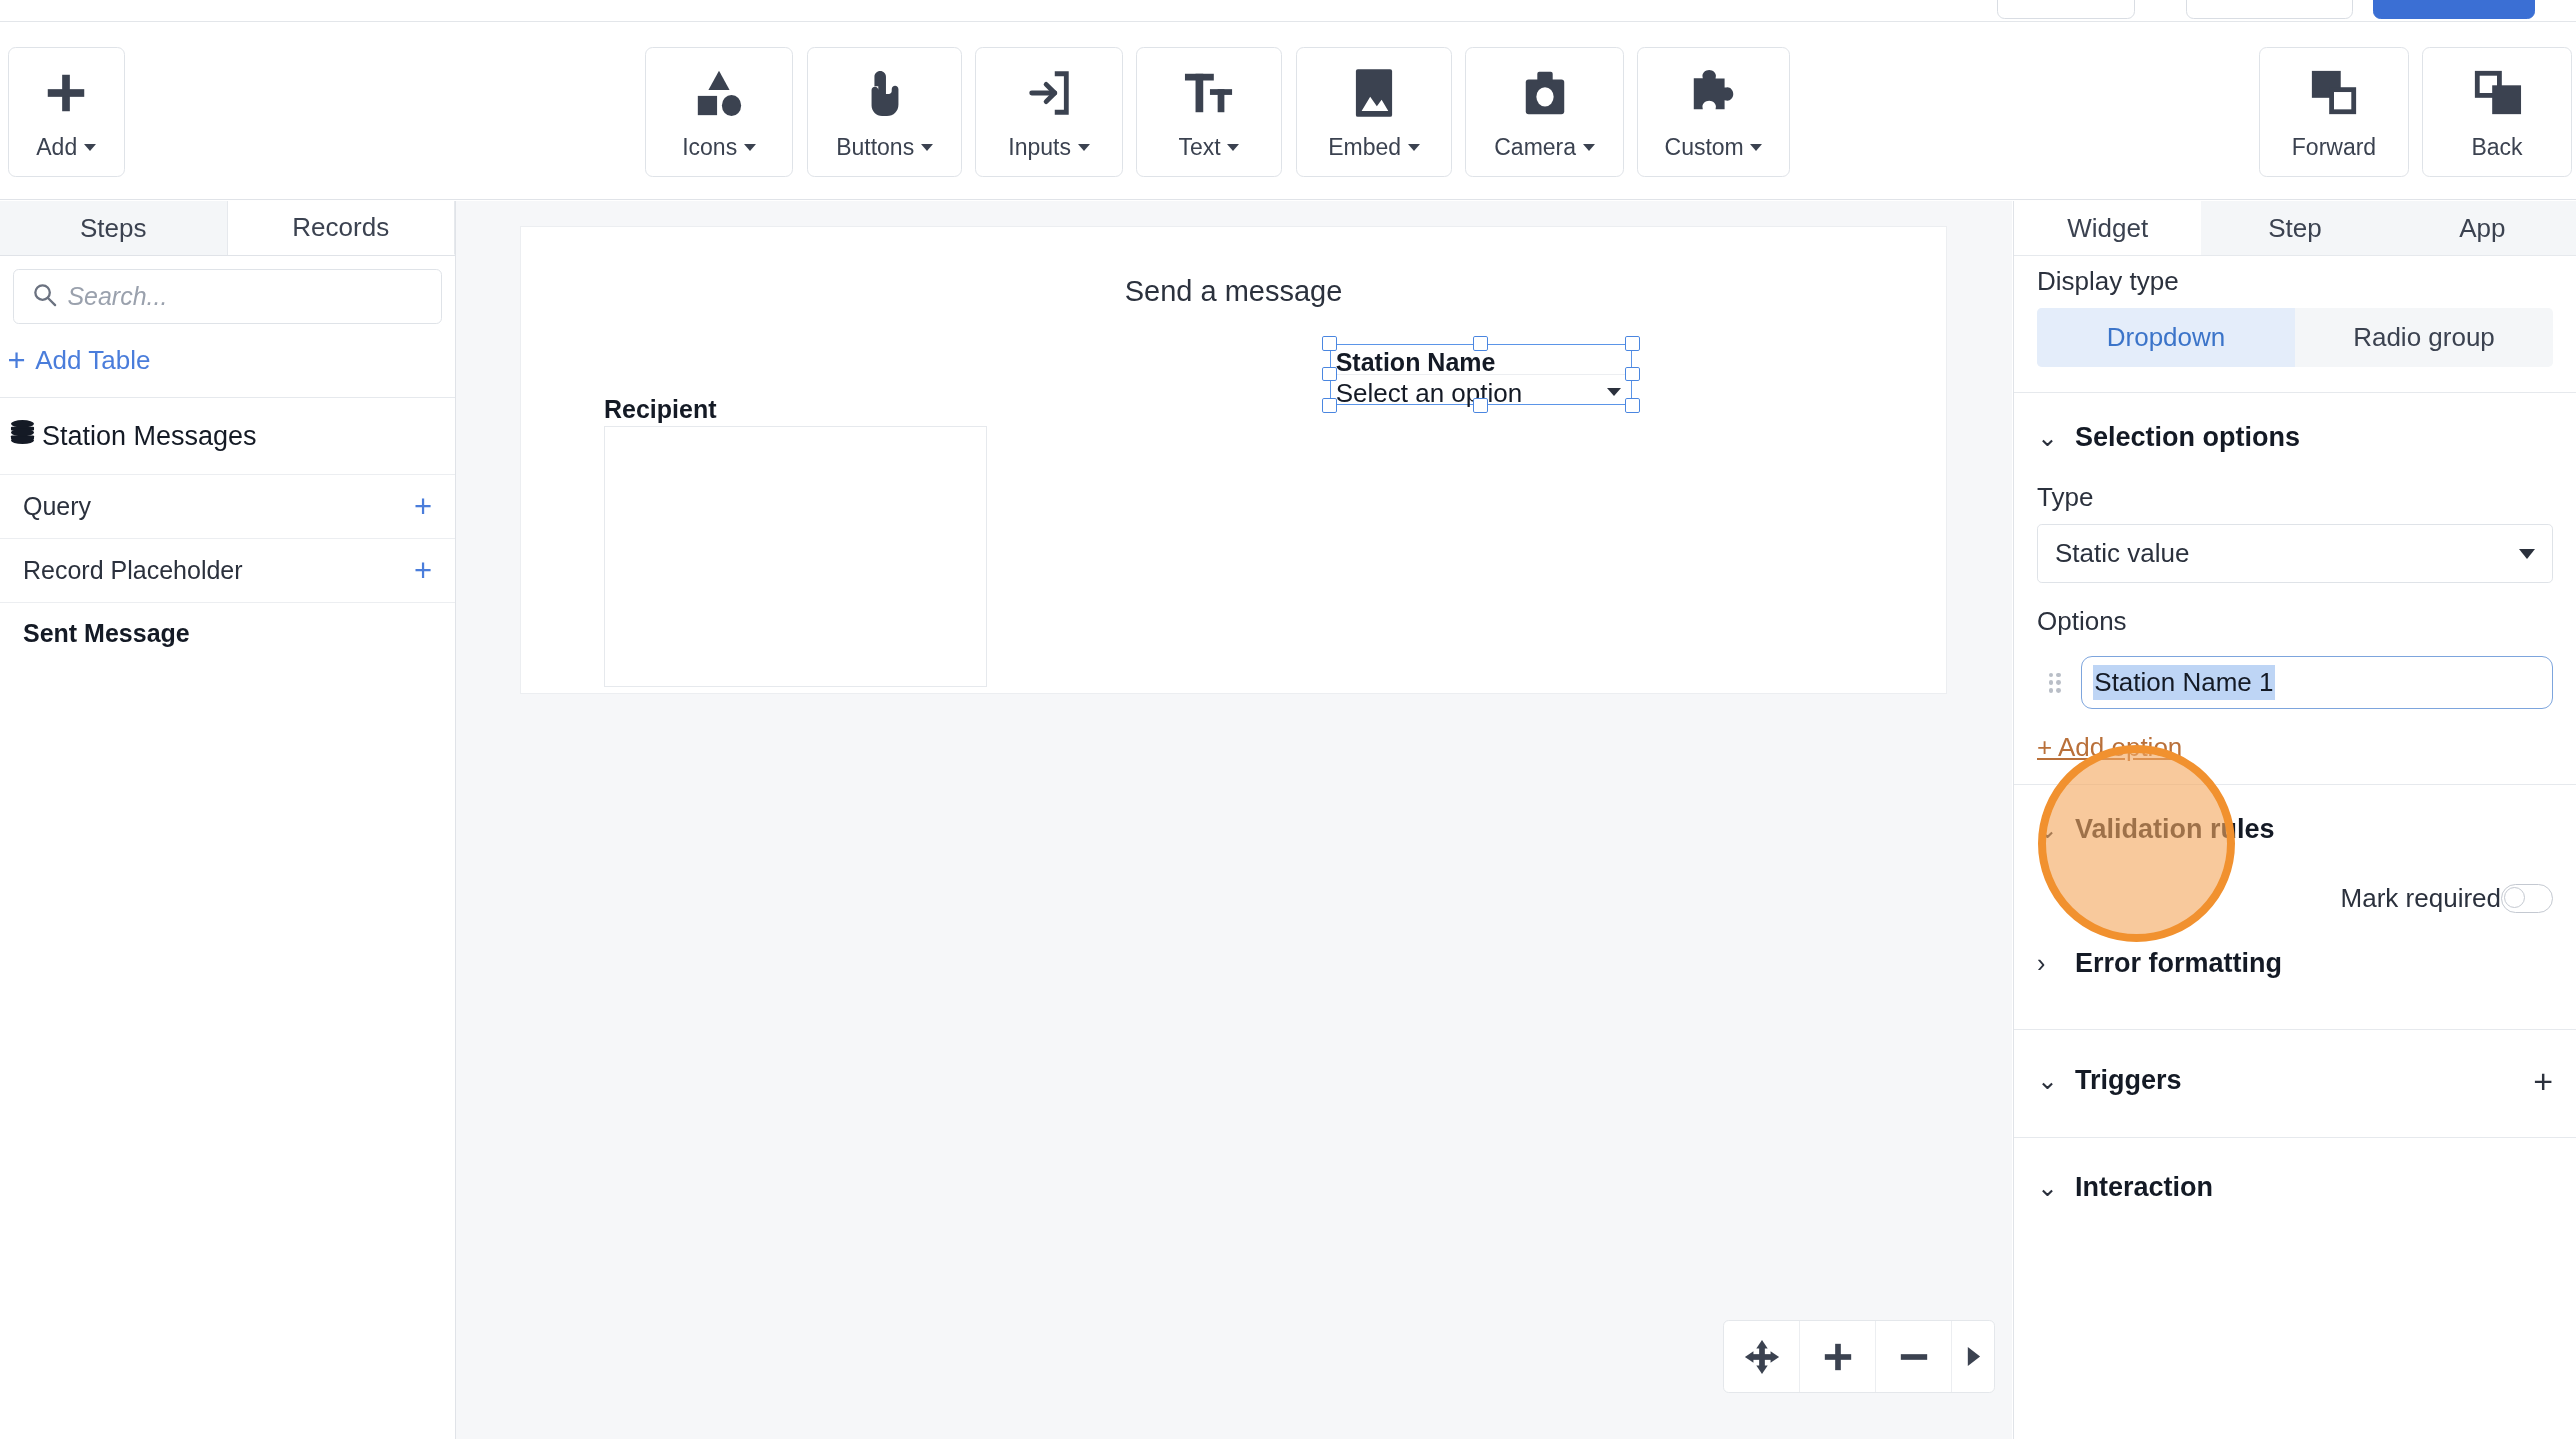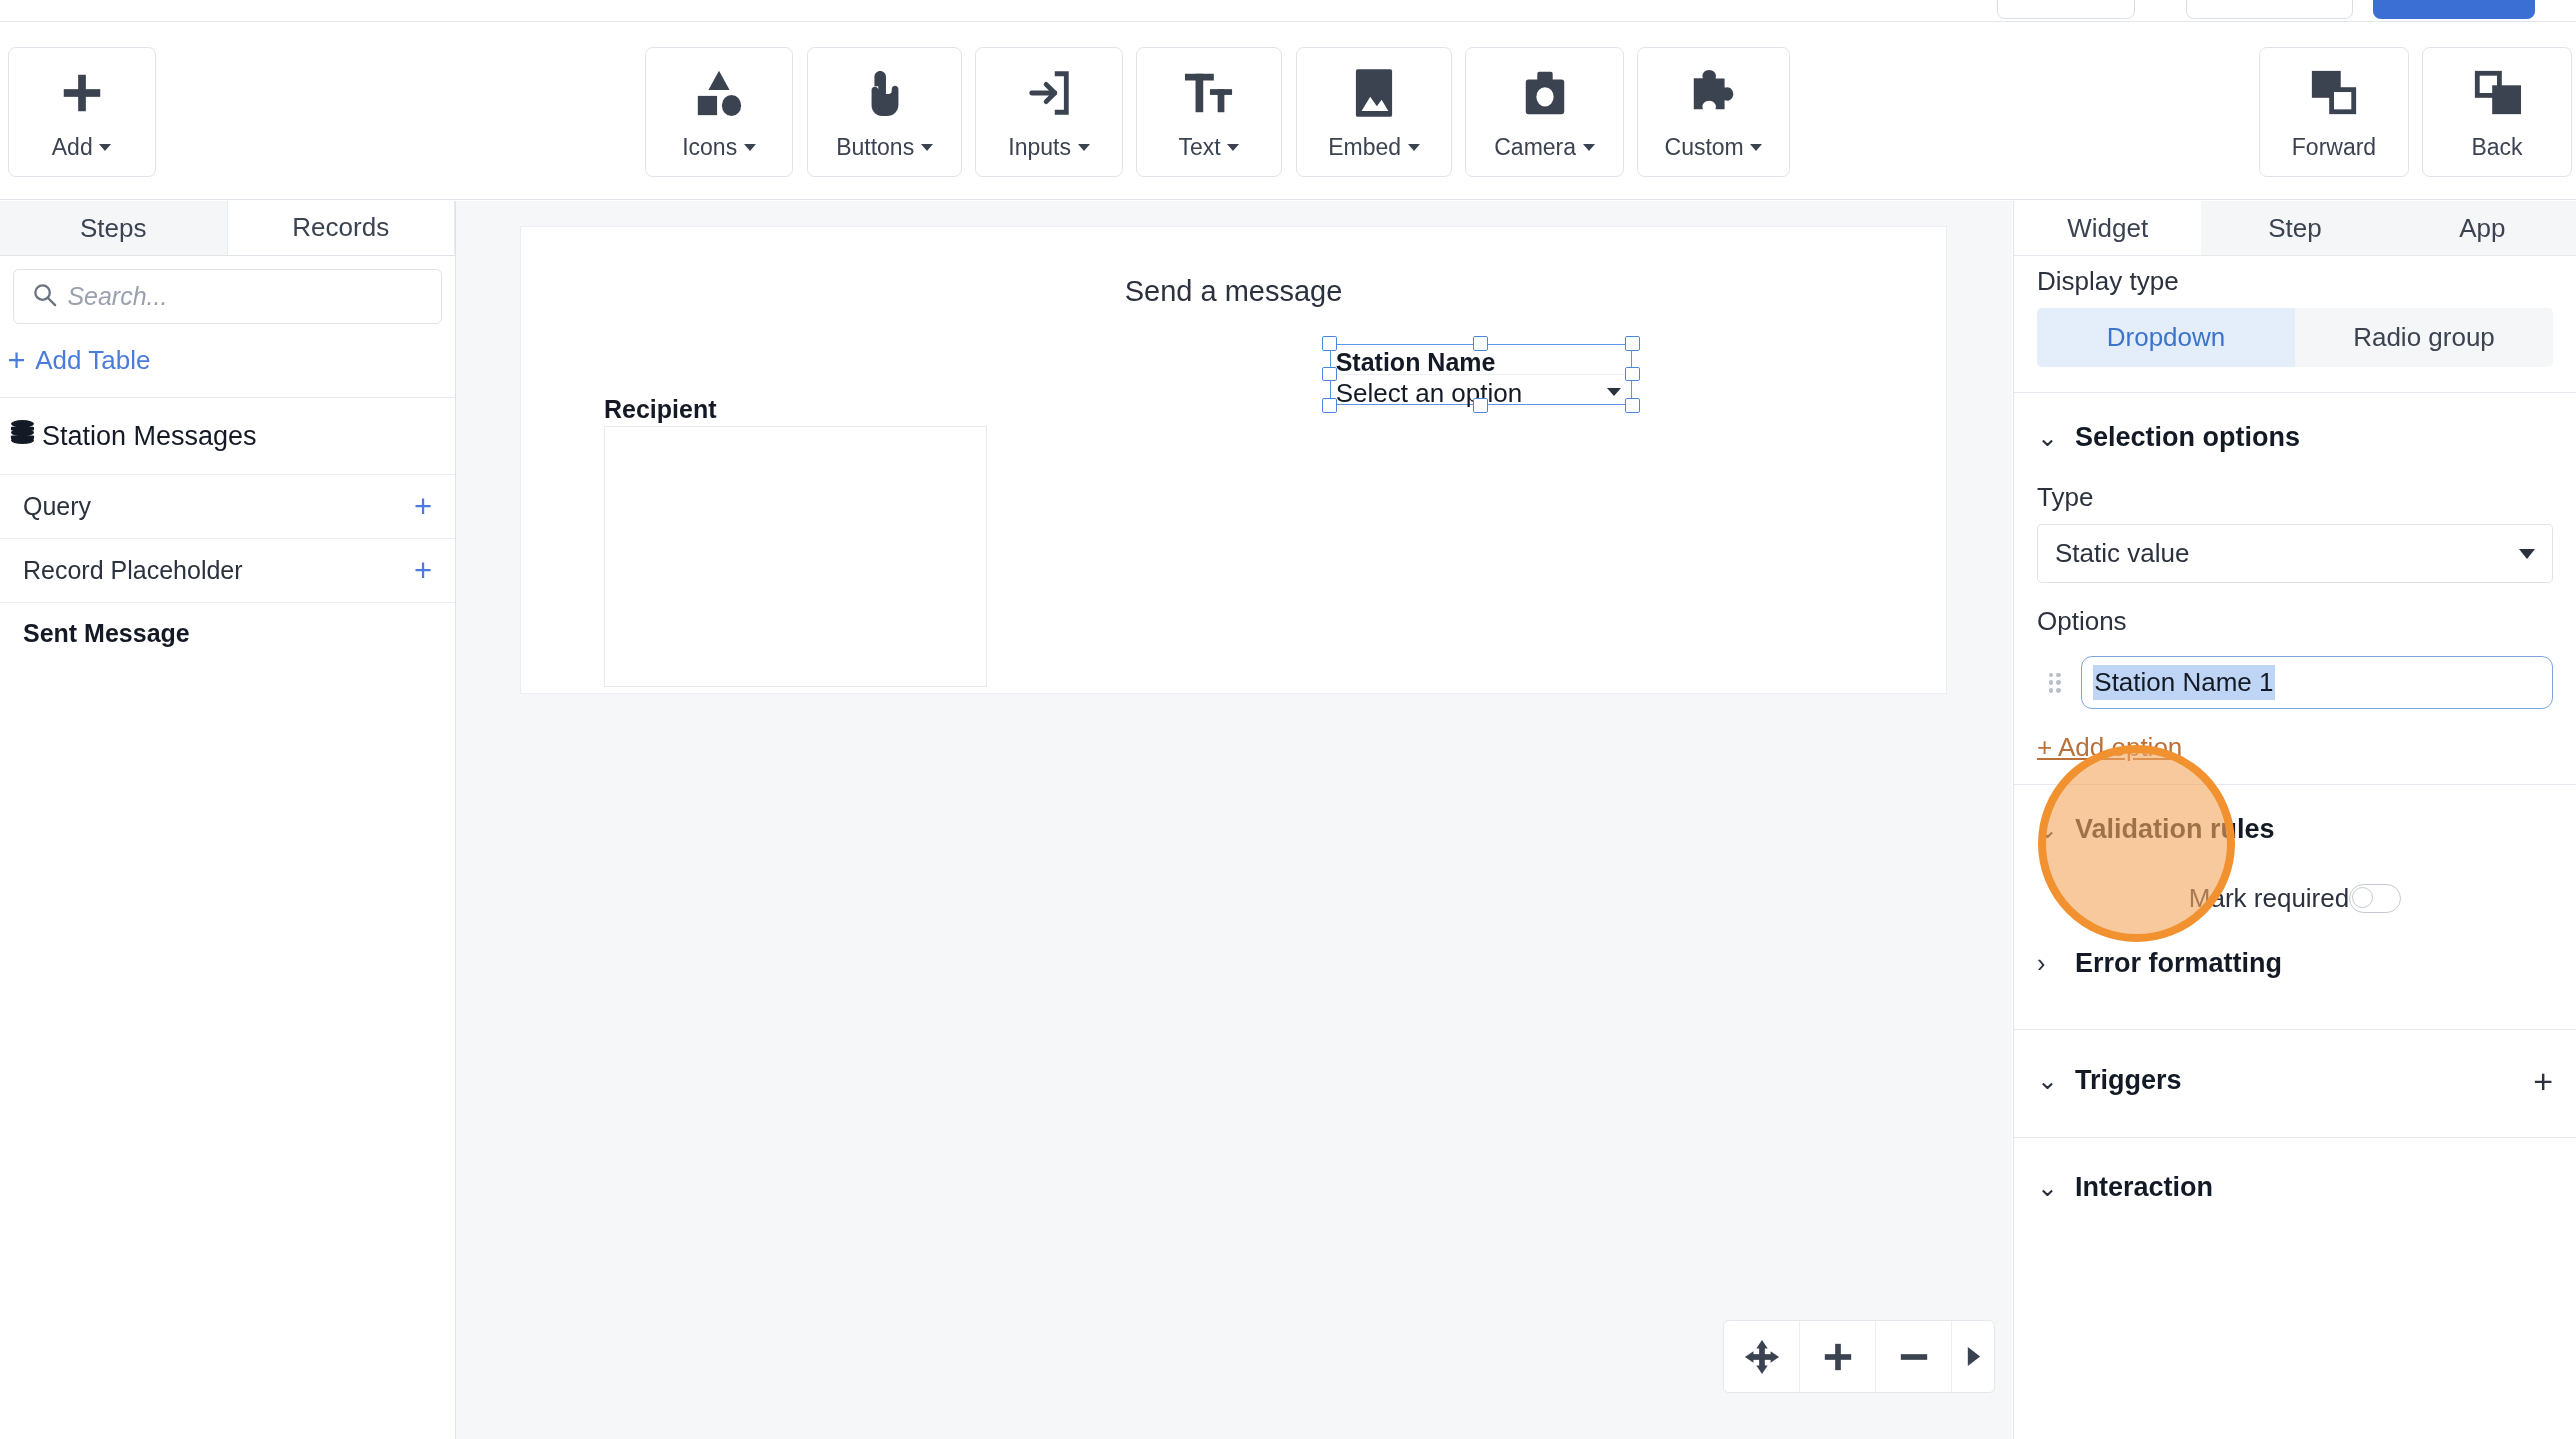--- a/index.html
+++ b/index.html
@@ -34,21 +34,21 @@
     display: flex; flex-direction: column; align-items: center; justify-content: center;
     cursor: pointer; user-select: none;
   }
   .tool-btn .tb-icon { height: 59px; display:flex; align-items:center; justify-content:center; }
   .tool-btn .tb-label {
     font-size: 23px; color: #3b4250; margin-top: 11.5px;
     display: flex; align-items: center; gap: 6.7px;
   }
   .caret { width:0;height:0;border-left:6.7px solid transparent;border-right:6.7px solid transparent;border-top:7.6px solid #3b4250; display:inline-block; }
 
-  .tool-add { left: 7.6px; width: 148px; }
+  .tool-add { left: 7.6px; width: 117px; }
   .tool-icons   { left: 645px;  width: 148px; }
   .tool-buttons { left: 807px;  width: 155px; }
   .tool-inputs  { left: 975px; width: 148px; }
   .tool-text    { left: 1136px; width: 146px; }
   .tool-embed   { left: 1296px; width: 156px; }
   .tool-camera  { left: 1465px; width: 159px; }
   .tool-custom  { left: 1637px; width: 153px; }
   .tool-forward { left: 2259px; width: 150px; }
   .tool-back    { left: 2422px; width: 150px; }
 
@@ -192,21 +192,21 @@
   }
   .opt-input .sel-text {
     font-size: 26px; color:#141a25; background:#bed5f5; padding: 1.9px 1px;
   }
   .add-option {
     margin-top: 23px; margin-left: 0px; font-size: 26px; color:#b9703a;
     text-decoration: underline; cursor:pointer; display:inline-block;
   }
 
   .toggle-row {
-    display:flex;align-items:center;justify-content:center;
+    display:flex;align-items:center;justify-content:flex-end;
     padding: 32px 23px 0 23px;
   }
   .toggle-row .tr-label { font-size: 26px; color:#2b313d; }
   .switch {
     width: 52px; height: 29px; border: 1.9px solid #c4c9d1; border-radius: 15.3px;
     background:#fff; position:relative; cursor:pointer;
   }
   .switch .knob {
     position:absolute; left: 1.9px; top: 1.9px; width: 21px; height: 21px;
     border: 1.9px solid #c4c9d1; border-radius: 50%; background:#fff;

